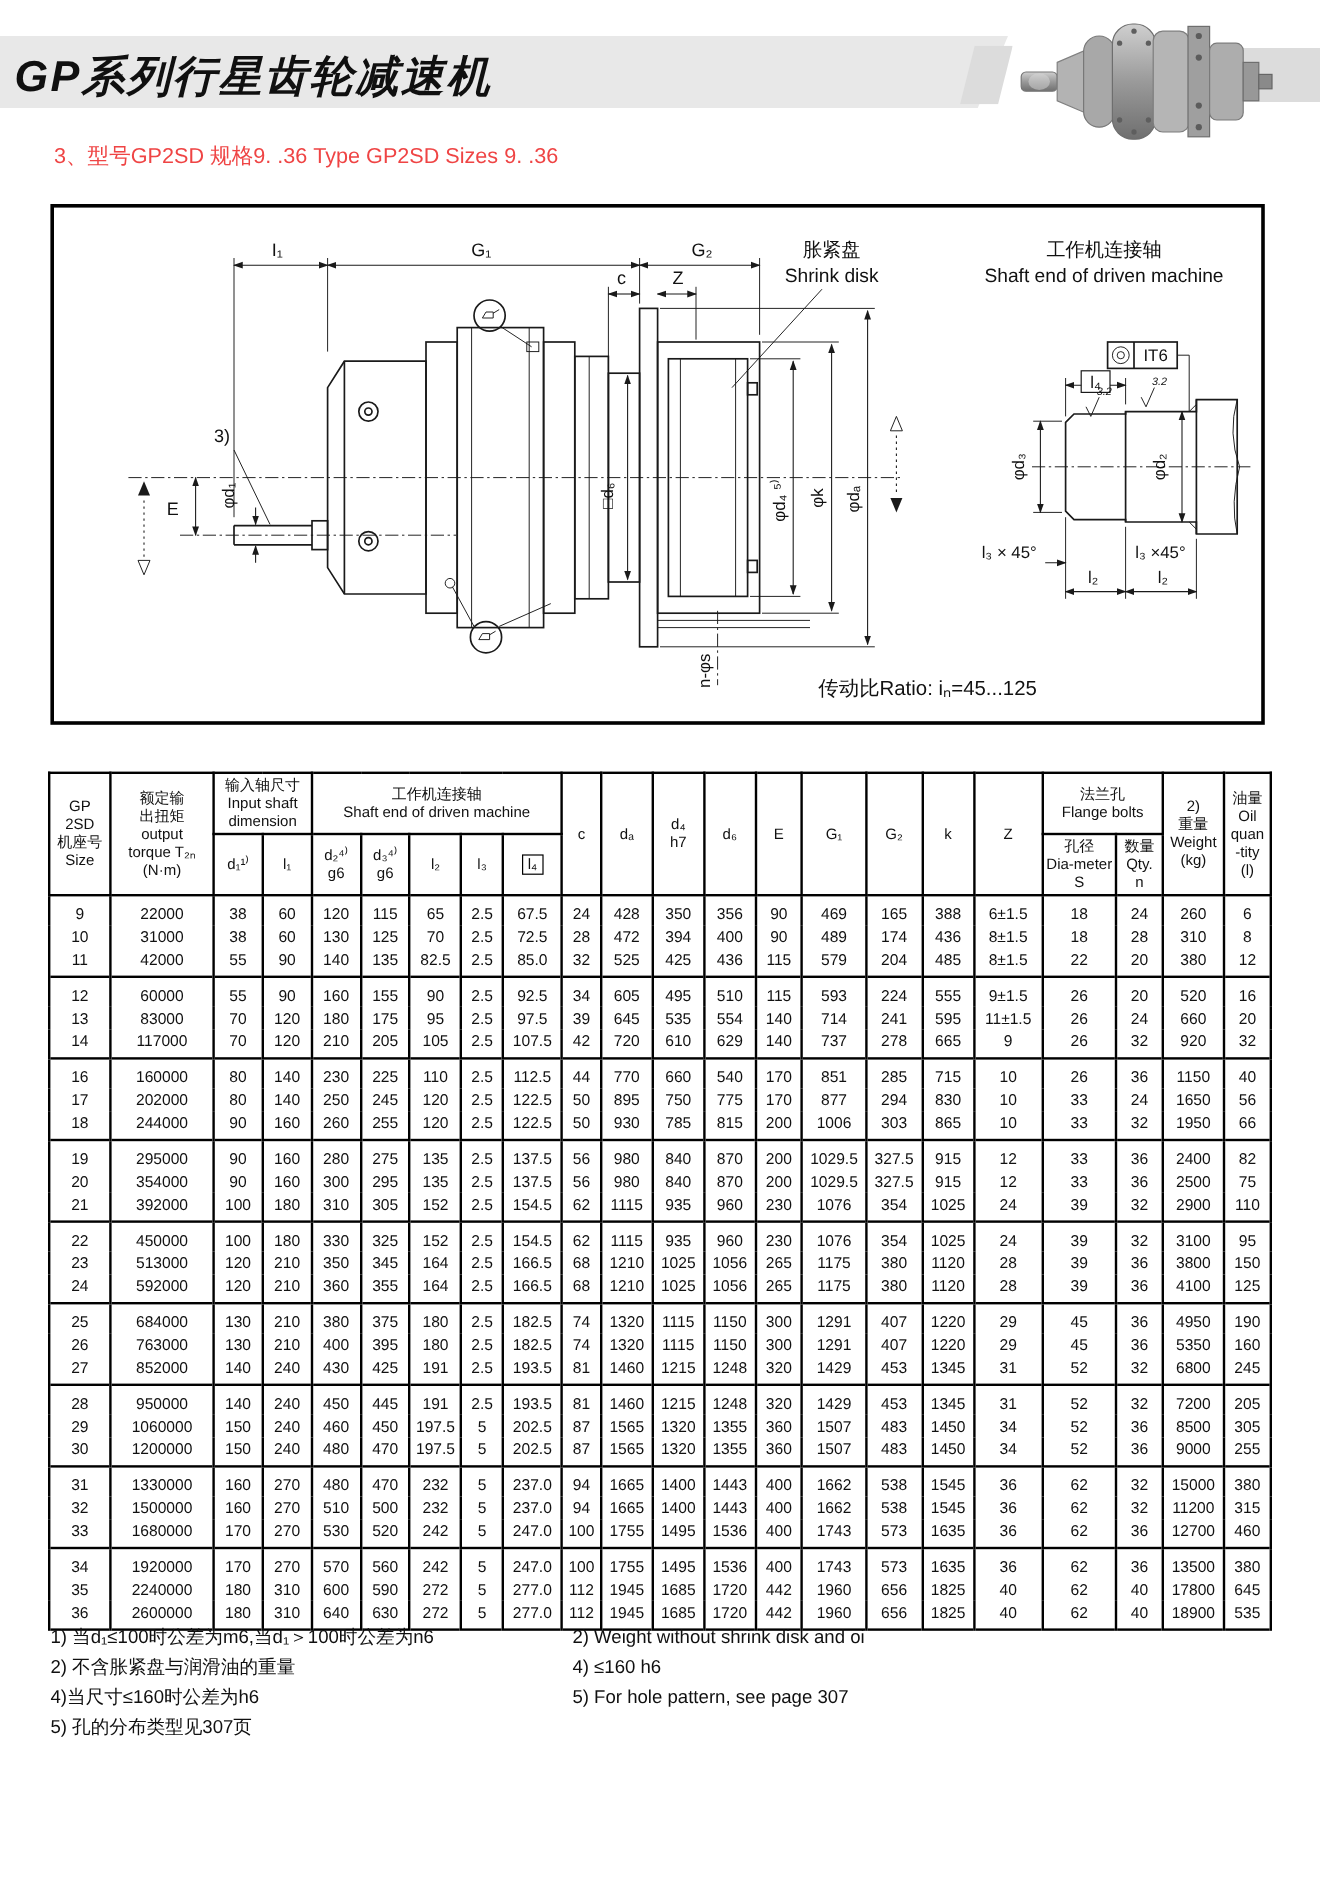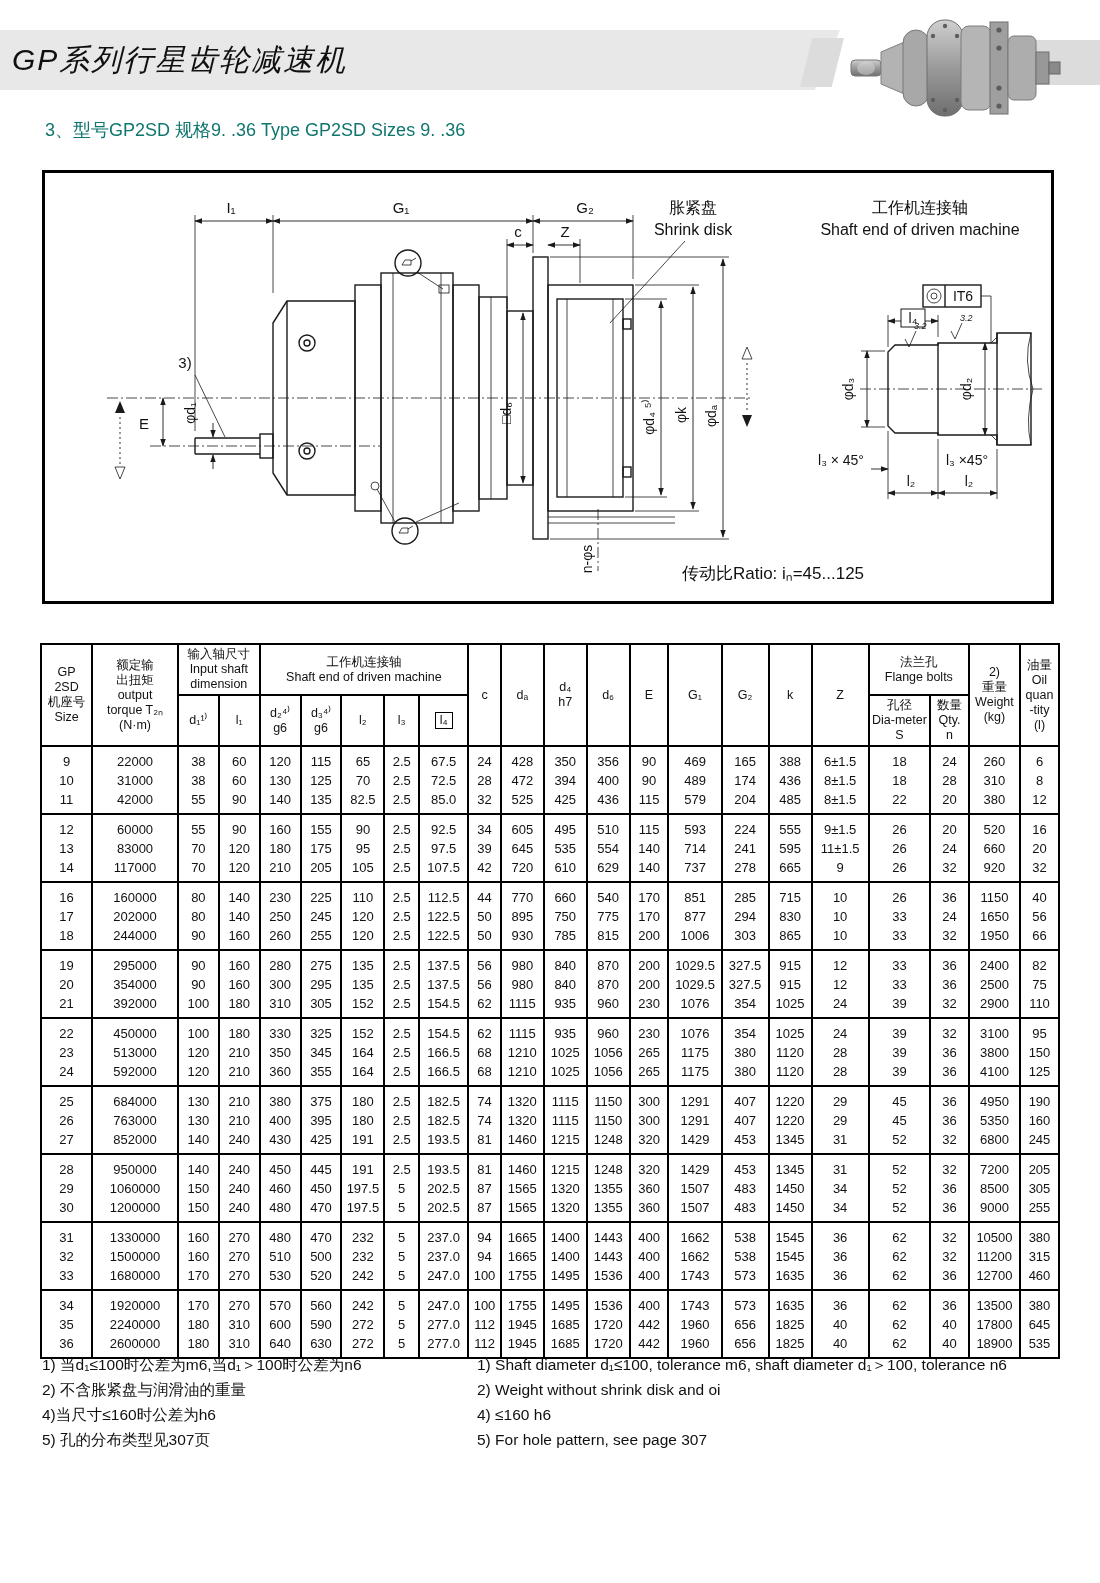--- a/index.html
+++ b/index.html
@@ -2,30 +2,30 @@
 <html><head>
 <meta charset="utf-8">
 <style>
   html,body{margin:0;padding:0;background:#fff;}
   body{font-family:"Liberation Sans",sans-serif;color:#111;}
   .page{position:relative;width:1100px;height:1583px;background:#fff;overflow:hidden;}
 
   
   .banner{position:absolute;left:0;top:30px;width:840px;height:60px;background:#e8e8e8;
           clip-path:polygon(0 0,100% 0,97% 100%,0 100%);}
-  .banner-title{position:absolute;left:12px;top:40px;font-size:30px;font-weight:normal;
+  .banner-title{position:absolute;left:12px;top:40px;font-size:36px;font-weight:bold;
                 font-style:italic;letter-spacing:2px;color:#101010;}
   .stripe{position:absolute;background:#dcdcdc;}
   .stripe-left{left:800px;top:38px;width:44px;height:49px;
                clip-path:polygon(28% 0,100% 0,72% 100%,0 100%);}
   .stripe-right{left:1003px;top:40px;width:97px;height:45px;
                 clip-path:polygon(23% 0,100% 0,100% 100%,0 100%);}
   .photo{position:absolute;left:845px;top:8px;width:240px;height:118px;}
 
-  .section-title{position:absolute;left:45px;top:118px;font-size:18px;color:#0f766e;}
+  .section-title{position:absolute;left:45px;top:118px;font-size:18px;color:#ef4444;}
 
   
   .drawing-box{position:absolute;left:42px;top:170px;width:1012px;height:434px;
                border:3px solid #000;box-sizing:border-box;background:#fff;}
   svg text{font-family:"Liberation Sans",sans-serif;fill:#111;}
   .ln{fill:none;stroke:#1a1a1a;stroke-width:1.4;}
   .thin{fill:none;stroke:#1a1a1a;stroke-width:0.8;}
   .dim{fill:none;stroke:#1a1a1a;stroke-width:0.9;}
   .cl{fill:none;stroke:#1a1a1a;stroke-width:0.8;stroke-dasharray:11 3 2 3;}
   .dot{fill:none;stroke:#1a1a1a;stroke-width:0.9;stroke-dasharray:2 3;}
@@ -870,21 +870,21 @@
             <td>1665</td>
             <td>1400</td>
             <td>1443</td>
             <td>400</td>
             <td>1662</td>
             <td>538</td>
             <td>1545</td>
             <td>36</td>
             <td>62</td>
             <td>32</td>
-            <td>10500</td>
+            <td>15000</td>
             <td>380</td>
           </tr>
           <tr>
             <td>32</td>
             <td>1500000</td>
             <td>160</td>
             <td>270</td>
             <td>510</td>
             <td>500</td>
             <td>232</td>
@@ -1005,20 +1005,19 @@
   </div>
 
   <div class="footnotes">
     <div class="fn-col fn-cn">
         <div>1) 当d₁≤100时公差为m6,当d₁＞100时公差为n6</div>
         <div>2) 不含胀紧盘与润滑油的重量</div>
         <div>4)当尺寸≤160时公差为h6</div>
         <div>5) 孔的分布类型见307页</div>
       </div>
     <div class="fn-col fn-en">
-        <div>1) Shaft diameter d₁≤100, tolerance m6, shaft diameter d₁＞100, tolerance n6</div>
         <div>2) Weight without shrink disk and oi</div>
         <div>4) ≤160 h6</div>
         <div>5) For hole pattern, see page 307</div>
       </div>
   </div>
 
 </div>
 
 </body></html>

